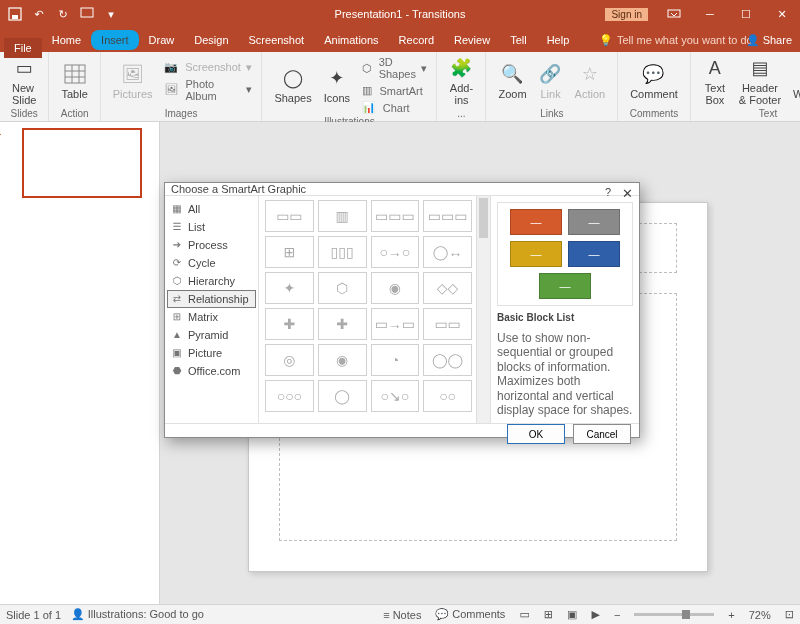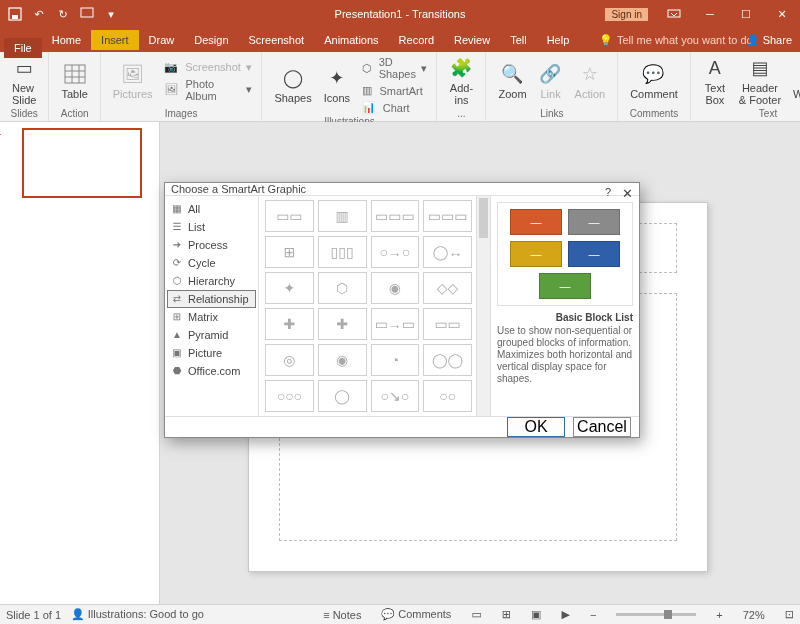--- a/index.html
+++ b/index.html
@@ -7,21 +7,21 @@
 .titlebar{height:28px;background:#b7472a;display:flex;align-items:center;color:#fff;position:relative;}
 .qat{display:flex;align-items:center;gap:6px;padding-left:6px;}
 .qat .ico{width:18px;height:18px;display:flex;align-items:center;justify-content:center;color:#fff;}
 .title{position:absolute;left:50%;transform:translateX(-50%);font-size:11px;}
 .titlebar-right{position:absolute;right:0;display:flex;align-items:center;height:100%;}
 .signin{background:#f3b28a;color:#5a2a10;padding:1px 6px;margin-right:8px;font-size:10px;}
 .winbtn{width:36px;height:28px;display:flex;align-items:center;justify-content:center;color:#fff;}
 .tabrow{height:24px;background:#b7472a;display:flex;align-items:center;color:#fff;padding-left:4px;position:relative;}
 .tab{padding:4px 10px;font-size:11px;cursor:pointer;}
 .tab.file{background:#a53e24;margin-top:16px;}
-.tab.active{background:#eab308;color:#444;}
+.tab.active{background:#0ea5e9;color:#444;border-radius:8px;}
 .tabrow-right{position:absolute;right:8px;display:flex;align-items:center;gap:10px;}
 .tell{display:flex;align-items:center;color:#f5d3c6;margin-left:20px;gap:4px;}
 .ribbon{height:70px;background:#f3f3f3;border-bottom:1px solid #d4d4d4;display:flex;}
 .group{border-right:1px solid #e1e1e1;padding:2px 8px 0 8px;display:flex;flex-direction:column;align-items:center;justify-content:space-between;height:100%;}
 .group-body{display:flex;align-items:center;gap:4px;flex:1;}
 .group-label{font-size:10px;color:#6a6a6a;padding-bottom:2px;}
 .bigbtn{display:flex;flex-direction:column;align-items:center;gap:2px;font-size:10px;color:#444;padding:2px 4px;}
 .bigbtn .ic{width:24px;height:24px;display:flex;align-items:center;justify-content:center;font-size:18px;}
 .smallstack{display:flex;flex-direction:column;gap:0;font-size:10px;color:#6a6a6a;}
 .smallstack span{padding:1px 2px;display:flex;align-items:center;gap:3px;}
@@ -43,27 +43,27 @@
 .cat-item.sel{border:1px solid #7a7a7a;background:#f0f0f0;padding:2px 3px;}
 .cat-item .ci{width:12px;height:12px;display:inline-block;color:#777;font-size:10px;text-align:center;}
 .dlg-gal{flex:1;position:relative;border-right:1px solid #e0e0e0;overflow:hidden;}
 .gal-grid{display:grid;grid-template-columns:repeat(4,1fr);gap:4px;padding:4px 18px 4px 6px;}
 .gal-cell{height:32px;border:1px solid #d0d0d0;background:#fff;display:flex;align-items:center;justify-content:center;color:#aaa;font-size:14px;}
 .gal-scroll{position:absolute;right:0;top:0;width:14px;bottom:0;background:#f0f0f0;border-left:1px solid #ddd;}
 .gal-scroll .th{position:absolute;left:2px;right:2px;top:2px;height:40px;background:#cdcdcd;}
 .dlg-prev{width:148px;padding:6px;display:flex;flex-direction:column;}
 .prev-box{border:1px solid #e0e0e0;padding:6px;flex:0 0 auto;display:flex;flex-wrap:wrap;gap:6px;justify-content:center;}
 .block{width:52px;height:26px;display:flex;align-items:center;justify-content:center;color:#fff;border:1px solid rgba(0,0,0,0.2);}
-.prev-title{font-weight:bold;font-size:10px;margin-top:6px;color:#444;text-align:right;}
-.prev-desc{font-size:10px;color:#666;line-height:1.2;margin-top:2px;}
+.prev-title{font-weight:bold;font-size:10px;margin-top:6px;color:#444;}
+.prev-desc{font-size:12px;color:#666;line-height:1.2;margin-top:8px;}
 .dlg-foot{height:30px;display:flex;align-items:center;justify-content:flex-end;gap:8px;padding-right:8px;}
-.dlg-foot button{width:58px;height:20px;font-size:16px;background:#fdfdfd;border:1px solid #8a8a8a;}
+.dlg-foot button{width:58px;height:20px;font-size:10px;background:#fdfdfd;border:1px solid #8a8a8a;}
 .dlg-foot button.ok{border:1.5px solid #2b6fb5;}
 .statusbar{position:absolute;bottom:0;left:0;right:0;height:20px;background:#f3f3f3;border-top:1px solid #d4d4d4;display:flex;align-items:center;font-size:10px;color:#555;padding:0 6px;gap:10px;}
-.statusbar .right{margin-left:auto;display:flex;align-items:center;gap:20px;}
+.statusbar .right{margin-left:auto;display:flex;align-items:center;gap:14px;}
 .zoomslider{width:80px;height:3px;background:#c0c0c0;position:relative;}
 .zoomslider .knob{position:absolute;left:48px;top:-3px;width:8px;height:9px;background:#8a8a8a;}
 svg{display:block;}
 </style>
 </head>
 <body>
 
 <div class="titlebar">
   <div class="qat">
     <span class="ico">

